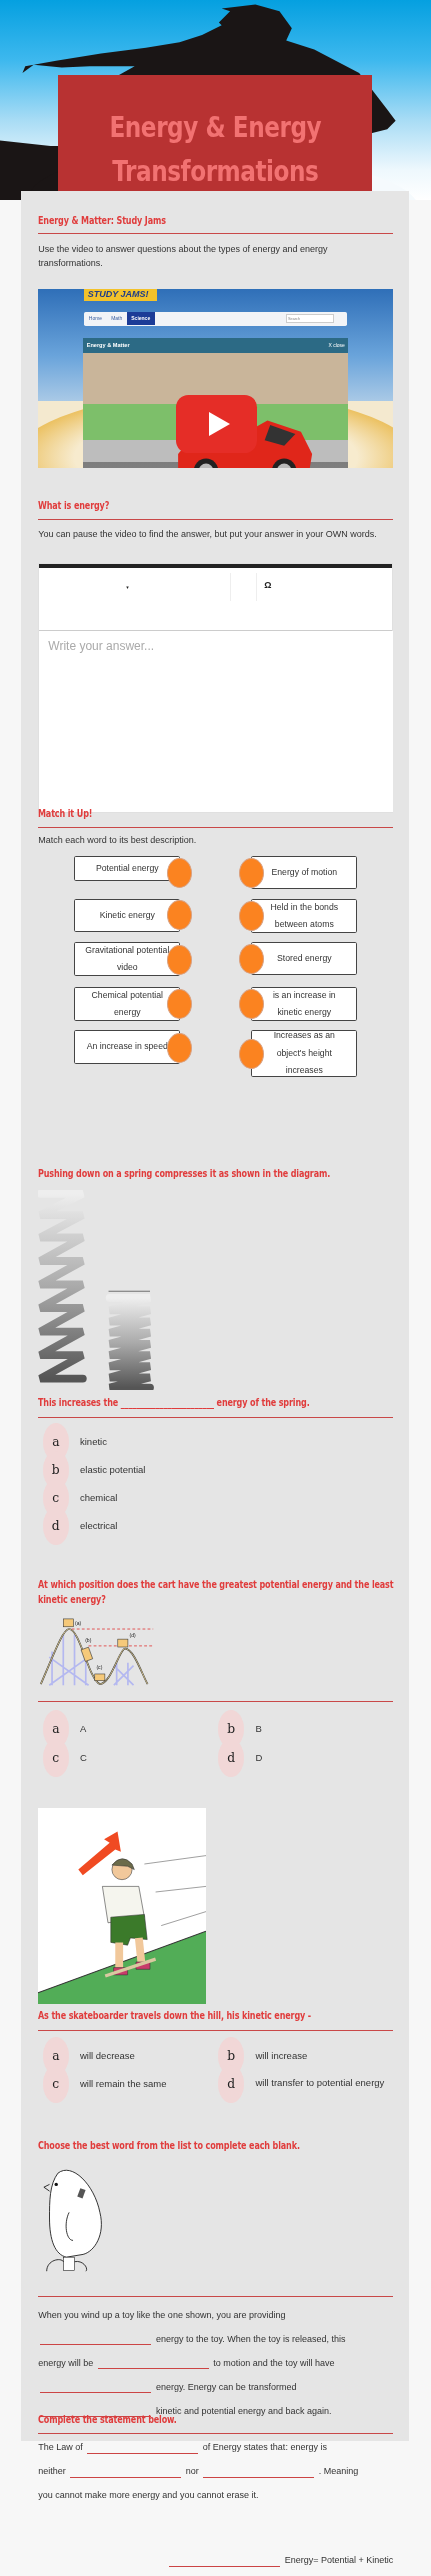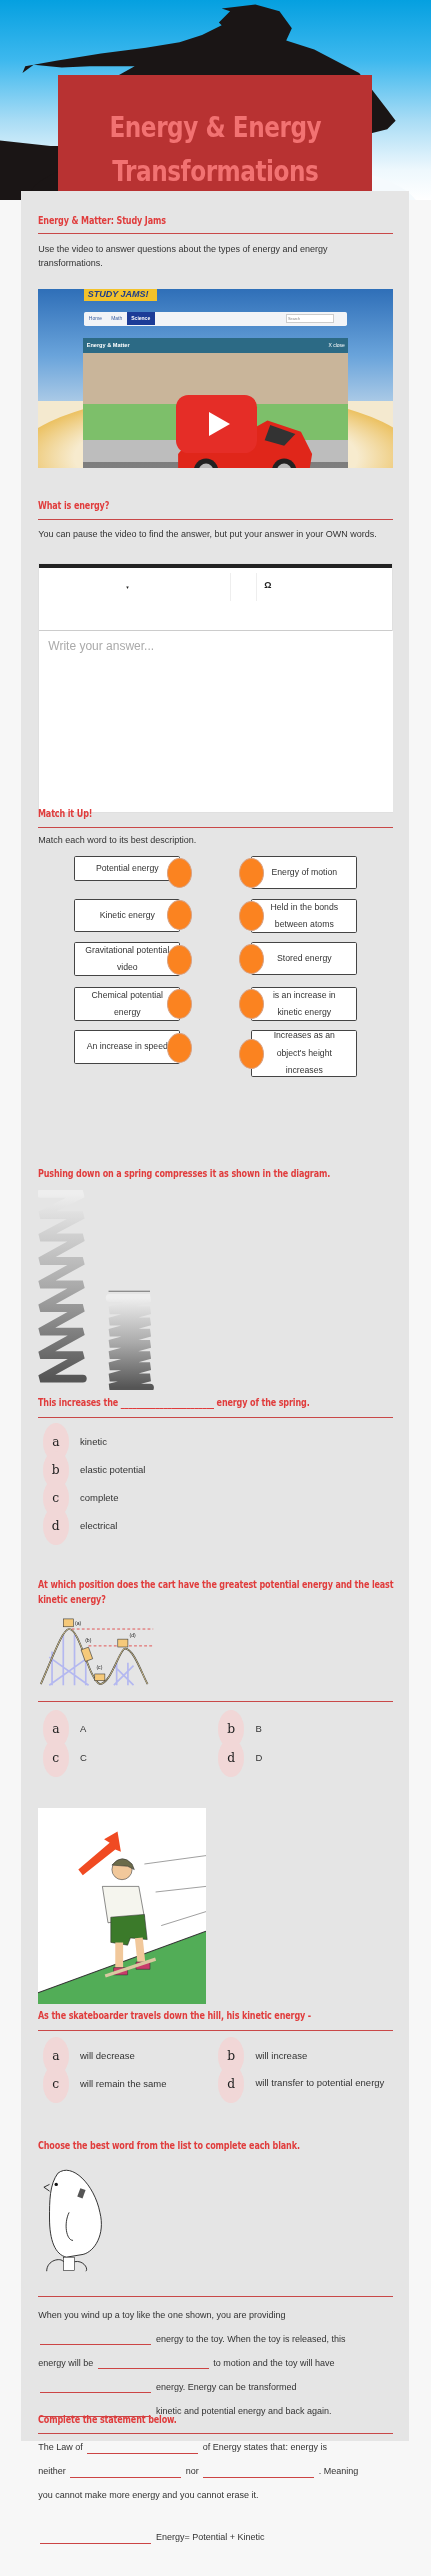--- a/index.html
+++ b/index.html
@@ -177,21 +177,21 @@
     <div class="opt-row" style="left:4.5px; top:256px;">
         <span class="bub">a</span>
         <span class="lbl">kinetic</span>
       </div>
     <div class="opt-row" style="left:4.5px; top:284px;">
         <span class="bub">b</span>
         <span class="lbl">elastic potential</span>
       </div>
     <div class="opt-row" style="left:4.5px; top:312px;">
         <span class="bub">c</span>
-        <span class="lbl">complete</span>
+        <span class="lbl">chemical</span>
       </div>
     <div class="opt-row" style="left:4.5px; top:340px;">
         <span class="bub">d</span>
         <span class="lbl">electrical</span>
       </div>
   </div>
 
   <div class="sec" style="top:1387px;">
     <div class="h" style="white-space:normal; width:494px; line-height:14.6px;">At which position does the cart have the greatest potential energy and the least kinetic energy?</div>
     <div class="img-box" style="top:34px; width:118px; height:79px;">
@@ -294,18 +294,18 @@
   </div>
 
   <div class="sec" style="top:2222px;">
     <div class="h">Complete the statement below.</div>
     <div class="hr" style="margin-top:6.7px;"></div>
     <div class="fill" style="margin-top:2.2px;">
       <span>The Law of</span><span class="blank"></span><span>of Energy states that: energy is</span><br>
       <span>neither</span><span class="blank"></span><span>nor</span><span class="blank"></span><span>. Meaning</span><br>
       <span>you cannot make more energy and you cannot erase it.</span>
     </div>
-    <div class="fill" style="margin-top:18px;">
+    <div class="fill" style="margin-top:41px;text-align:right;">
       <span class="blank" style="margin-left:2.2px;"></span><span>Energy= Potential + Kinetic</span>
     </div>
   </div>
 </div>
 
 
 </body></html>

